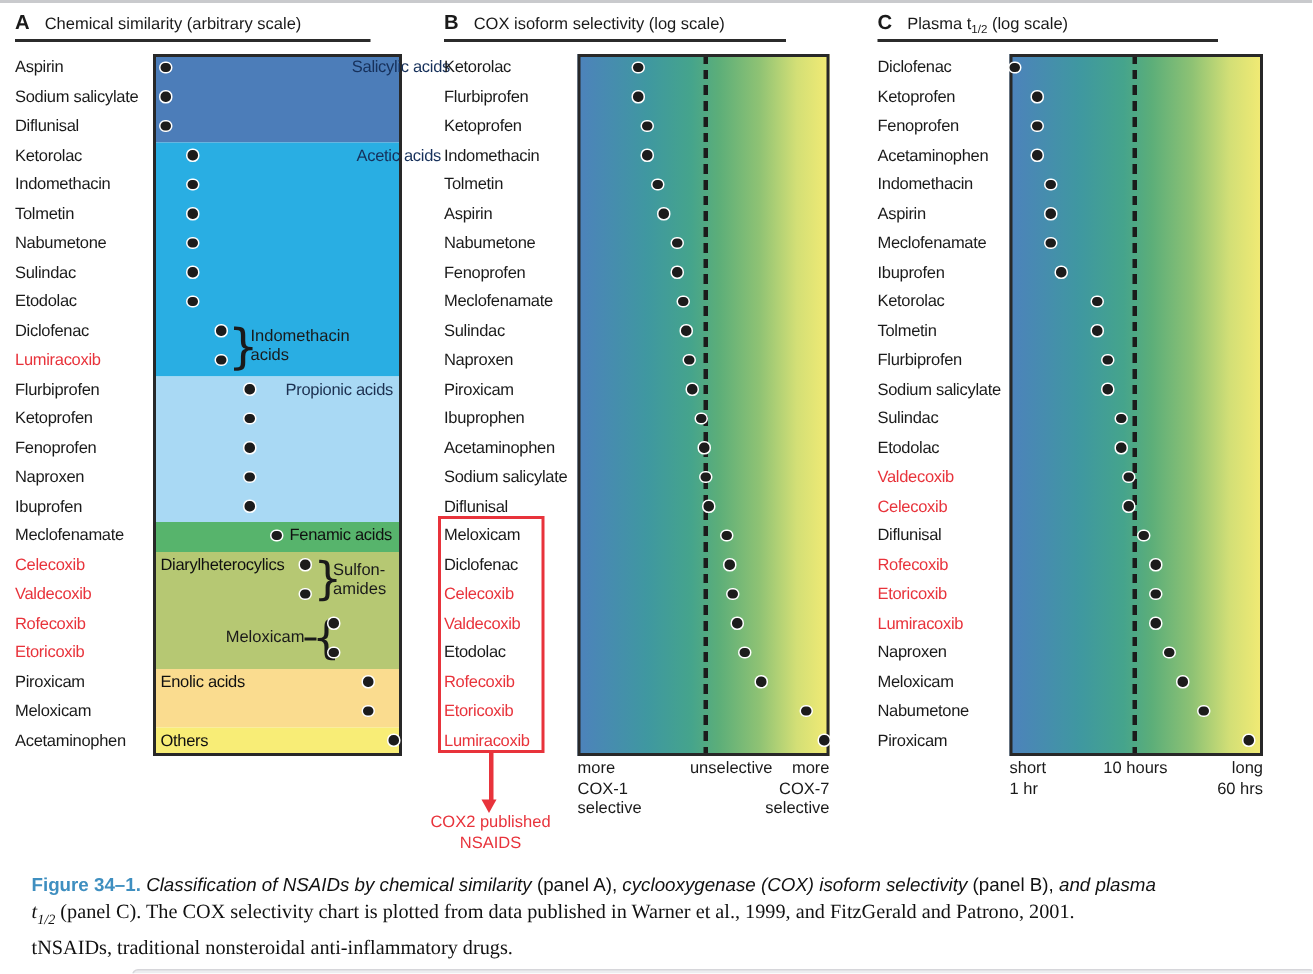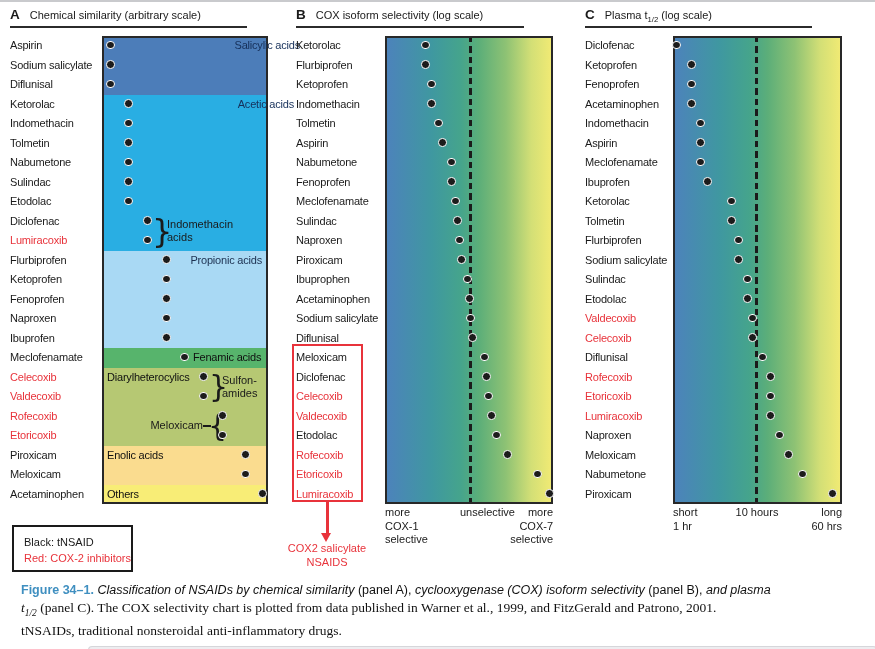--- a/index.html
+++ b/index.html
@@ -131,21 +131,21 @@
         <div class="abs panel-title" style="left: 296px; top: 7px;"><span class="panel-letter">B</span><span>COX isoform selectivity (log scale)</span></div>
         <div class="abs underline" style="left: 296px; top: 26px; width: 228px;"></div>
         <div class="abs boxbg" style="left: 385px; top: 36px; width: 168px; height: 468px; background: linear-gradient(90deg, rgb(77, 130, 188) 0%, rgb(63, 152, 160) 28%, rgb(69, 164, 140) 45%, rgb(92, 174, 121) 56%, rgb(142, 194, 116) 72%, rgb(211, 223, 118) 87%, rgb(243, 235, 116) 100%);">
           <div class="dashline" style="left: 83.508px;"></div>
         </div>
         <div class="abs boxborder" style="left: 385px; top: 36px; width: 168px; height: 468px;"></div>
         <div class="abs redbox" style="left: 292px; top: 344px; width: 71px; height: 158px;"></div>
         <div class="abs arrow-stem" style="left: 326px; top: 502px; height: 32px;"></div>
         <div class="abs arrow-head" style="left: 321px; top: 533px;"></div>
         <div class="abs anno redtxt" style="left: 267px; top: 542px; width: 120px; text-align: center;">
-          <div>COX2 salicylate</div>
+          <div>COX2 published</div>
           <div>NSAIDS</div>
         </div>
         <div class="abs drug" style="left: 296px; top: 36px;">Ketorolac</div>
         <div class="abs dot" style="left: 421.142px; top: 40.9px;"></div>
         <div class="abs drug" style="left: 296px; top: 55.5px;">Flurbiprofen</div>
         <div class="abs dot" style="left: 421.142px; top: 60.4px;"></div>
         <div class="abs drug" style="left: 296px; top: 75px;">Ketoprofen</div>
         <div class="abs dot" style="left: 427.19px; top: 79.9px;"></div>
         <div class="abs drug" style="left: 296px; top: 94.5px;">Indomethacin</div>
         <div class="abs dot" style="left: 427.19px; top: 99.4px;"></div>
@@ -265,21 +265,17 @@
         <div class="abs axis" style="left: 711.993px; top: 506px; width: 90px; text-align: center;">
           <div>10 hours</div>
         </div>
         <div class="abs axis" style="left: 762px; top: 506px; width: 80px; text-align: right;">
           <div>long</div>
           <div>60 hrs</div>
         </div>
       </div>
     </div>
 
-  <div class="abs legend-box" style="left:12px;top:525px;width:121px;height:47px;">
-    <div>Black: tNSAID</div>
-    <div class="redtxt">Red: COX-2 inhibitors</div>
-  </div>
 
   <div class="abs caption" id="caption" style="left:10px;top:581px;width:858px;"><span class="cap-figlabel">Figure 34–1. </span><span class="cap-sans-italic">Classification of NSAIDs by chemical similarity</span><span class="cap-sans"> (panel A), </span><span class="cap-sans-italic">cyclooxygenase (COX) isoform selectivity</span><span class="cap-sans"> (panel B), </span><span class="cap-sans-italic">and plasma</span><br><span class="cap-serif-italic">t</span><span class="cap-serif-italic"><sub>1/2</sub></span><span class="cap-serif"> (panel C). The COX selectivity chart is plotted from data published in Warner et al., 1999, and FitzGerald and Patrono, 2001.</span><br><span class="cap-serif">tNSAIDs, traditional nonsteroidal anti-inflammatory drugs.</span></div>
 
   <div class="abs page-bottom-edge"></div>
 </div>
 
 </body></html>

